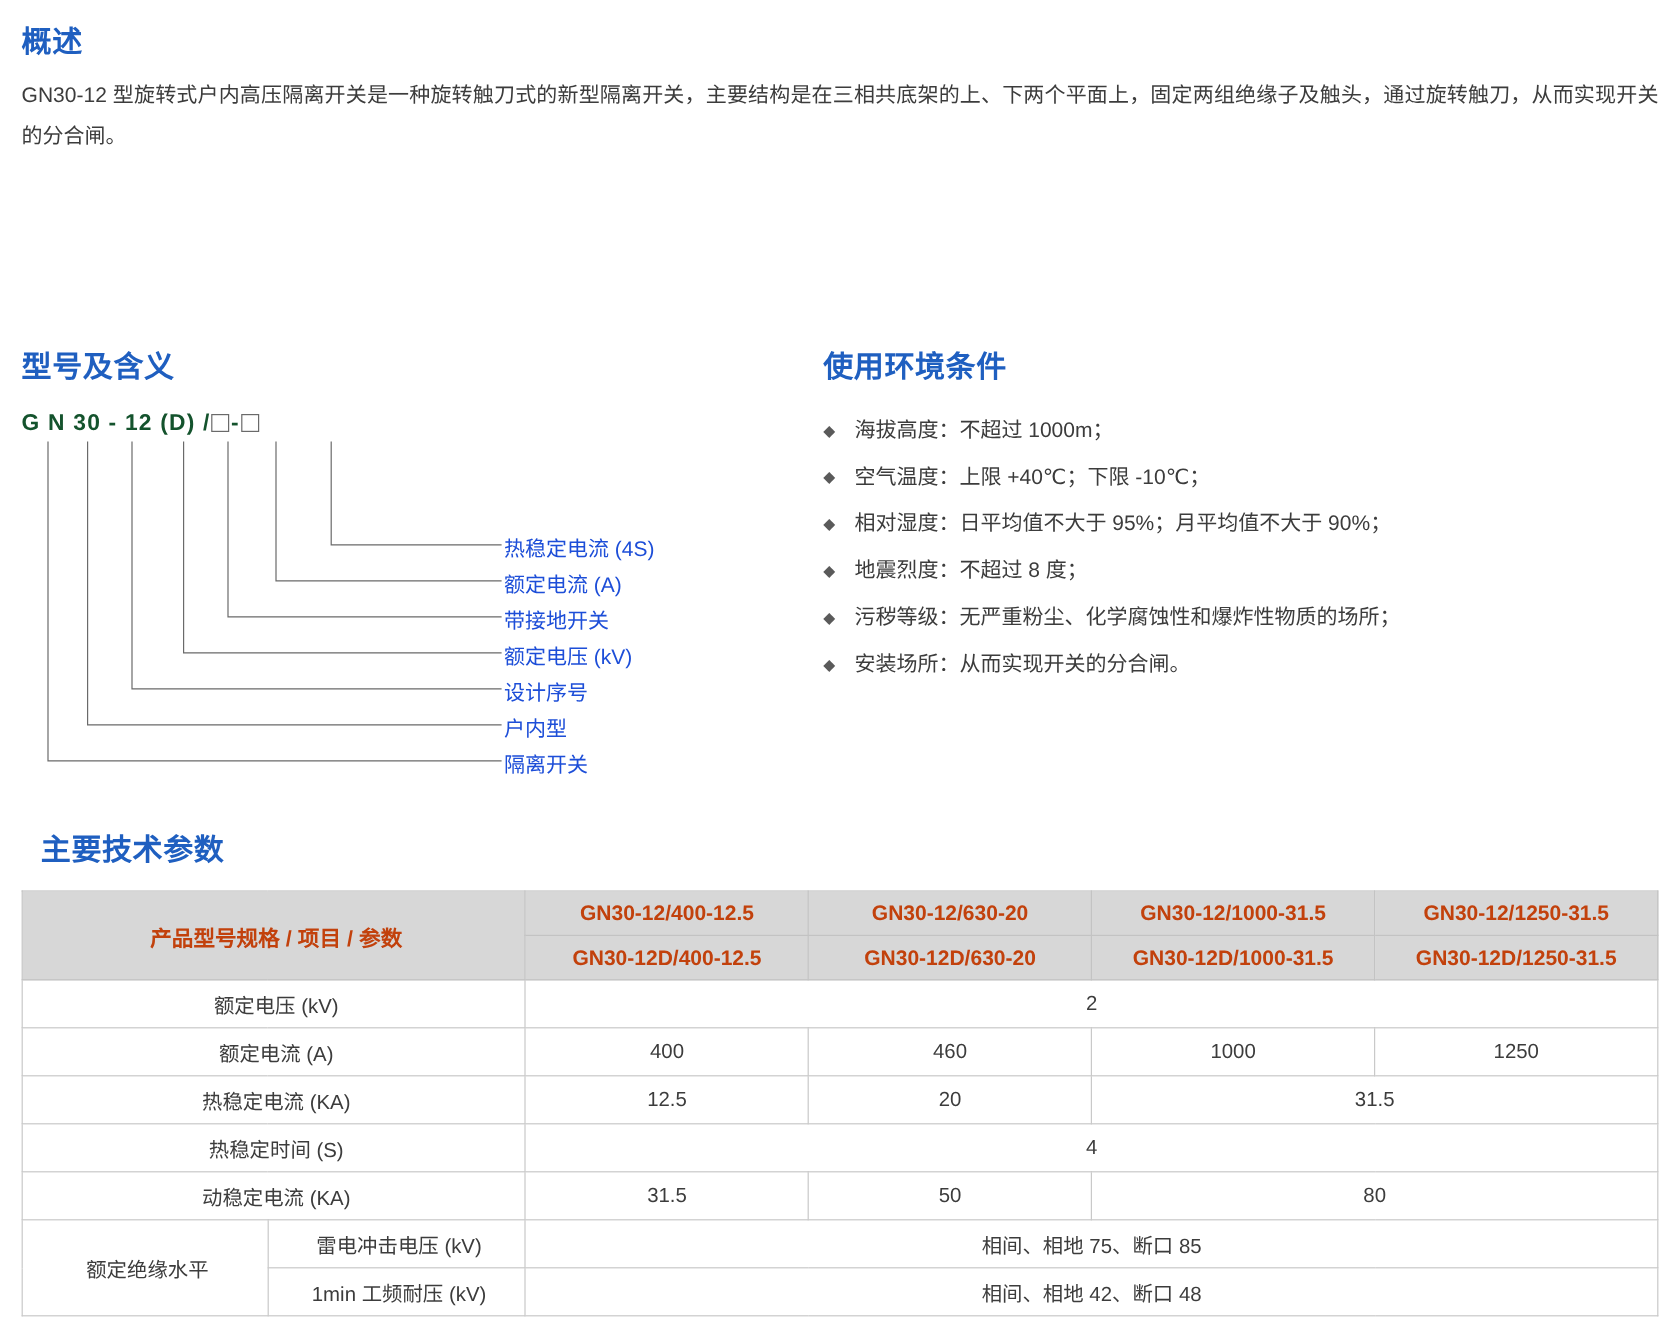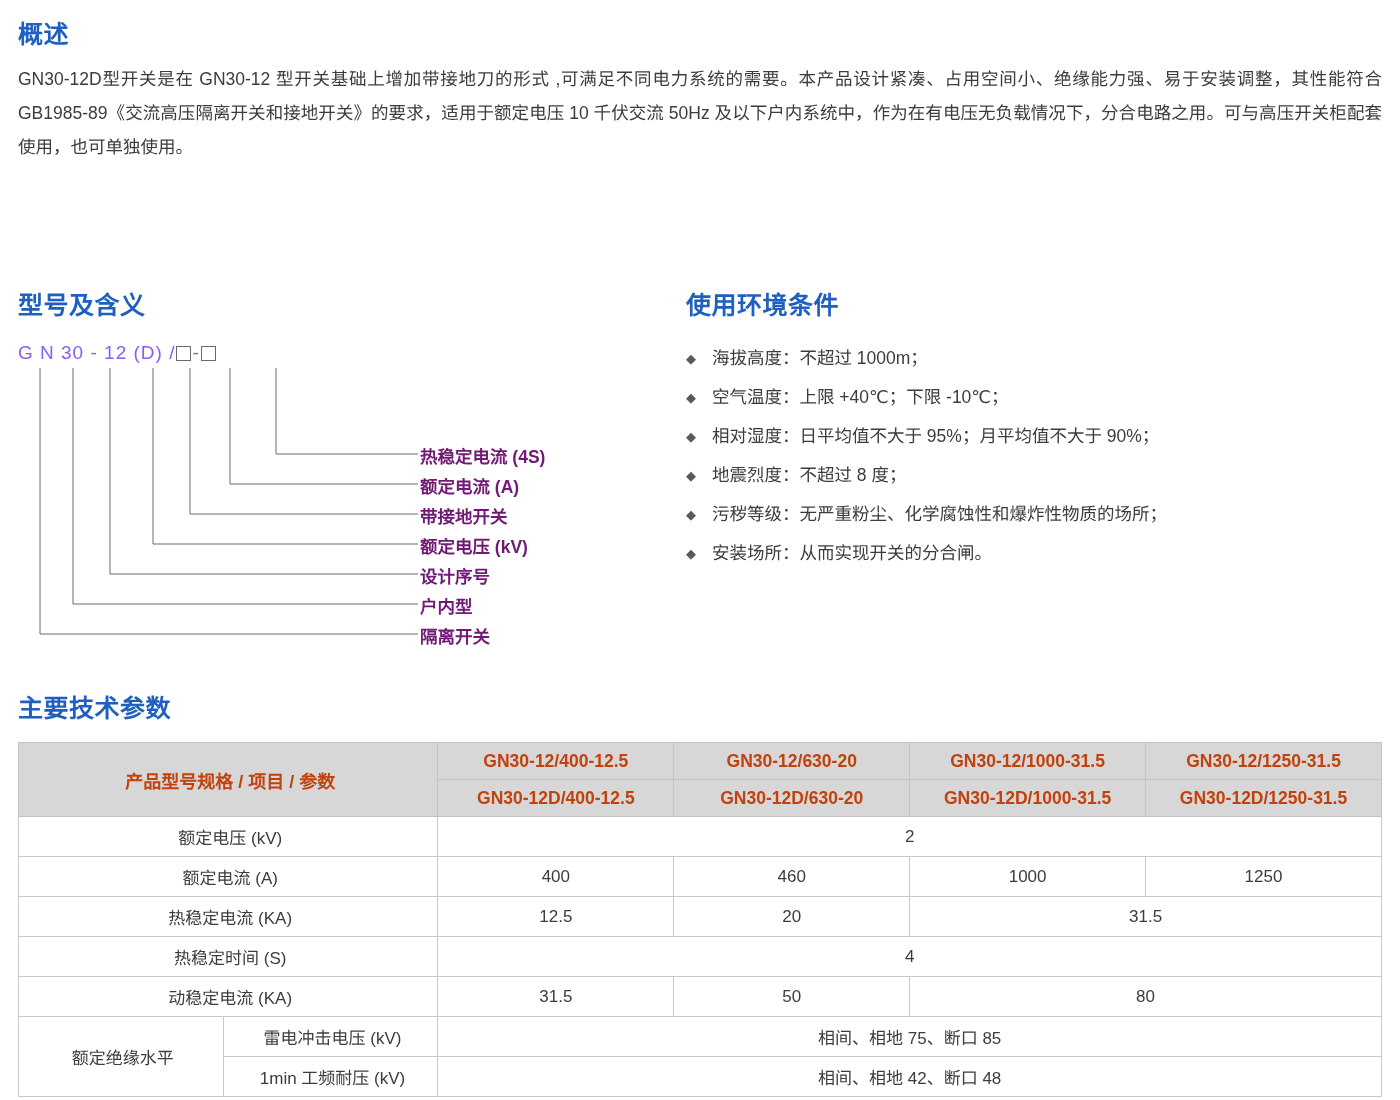--- a/index.html
+++ b/index.html
@@ -47,22 +47,23 @@
   .model-block {
     position: absolute;
     left: 18px;
     top: 342px;
     width: 620px;
     height: 300px;
   }
   .model-code {
     font-size: 19px;
     letter-spacing: 1px;
-    color: #8b5cf6;
+    color: #14532d;
     white-space: nowrap;
+    font-weight: bold;
   }
   .model-code .box {
     display: inline-block;
     width: 15px;
     height: 15px;
     border: 1px solid #6a6a6a;
     vertical-align: middle;
     margin: 0 1px;
   }
   .leader-svg {
@@ -73,23 +74,22 @@
   .model-labels {
     position: absolute;
     left: 0;
     top: 24px;
     width: 620px;
     height: 270px;
   }
   .model-labels span {
     position: absolute;
     font-size: 17.5px;
-    color: #701a75;
+    color: #1d4ed8;
     white-space: nowrap;
-    font-weight: bold;
   }
 
   
   #env-title { position: absolute; left: 686px; top: 285px; }
   .env-list {
     position: absolute;
     left: 686px;
     top: 342px;
     width: 690px;
     list-style: none;
@@ -107,21 +107,21 @@
   .env-list li .bullet {
     position: absolute;
     left: 0;
     top: 0;
     color: #5a5a5a;
     font-size: 13px;
     line-height: 33px;
   }
 
   
-  #params-title { position: absolute; left: 18px; top: 688px; }
+  #params-title { position: absolute; left: 34px; top: 688px; }
   .table-wrap {
     position: absolute;
     left: 18px;
     top: 742px;
     width: 1364px;
   }
   table.params {
     width: 1364px;
     border-collapse: collapse;
     font-size: 17px;
@@ -150,21 +150,21 @@
   }
   .nowrap { white-space: nowrap; }
 </style>
 </head>
 <body>
 
 <div class="page">
 
   <h2 class="section-title" id="overview-title">概述</h2>
   <div class="overview-body">
-    <p>GN30-12D型开关是在 GN30-12 型开关基础上增加带接地刀的形式 ,可满足不同电力系统的需要。本产品设计紧凑、占用空间小、绝缘能力强、易于安装调整，其性能符合 GB1985-89《交流高压隔离开关和接地开关》的要求，适用于额定电压 10 千伏交流 50Hz 及以下户内系统中，作为在有电压无负载情况下，分合电路之用。可与高压开关柜配套使用，也可单独使用。</p>
+    <p>GN30-12 型旋转式户内高压隔离开关是一种旋转触刀式的新型隔离开关，主要结构是在三相共底架的上、下两个平面上，固定两组绝缘子及触头，通过旋转触刀，从而实现开关的分合闸。</p>
   </div>
 
   <h2 class="section-title" id="model-title">型号及含义</h2>
 
   <div class="model-block">
     <div class="model-code">
       <span>G N 30 - 12 (D) /</span><span class="box"></span><span>-</span><span class="box"></span>
     </div>
 
     <svg class="leader-svg" width="420" height="280">

